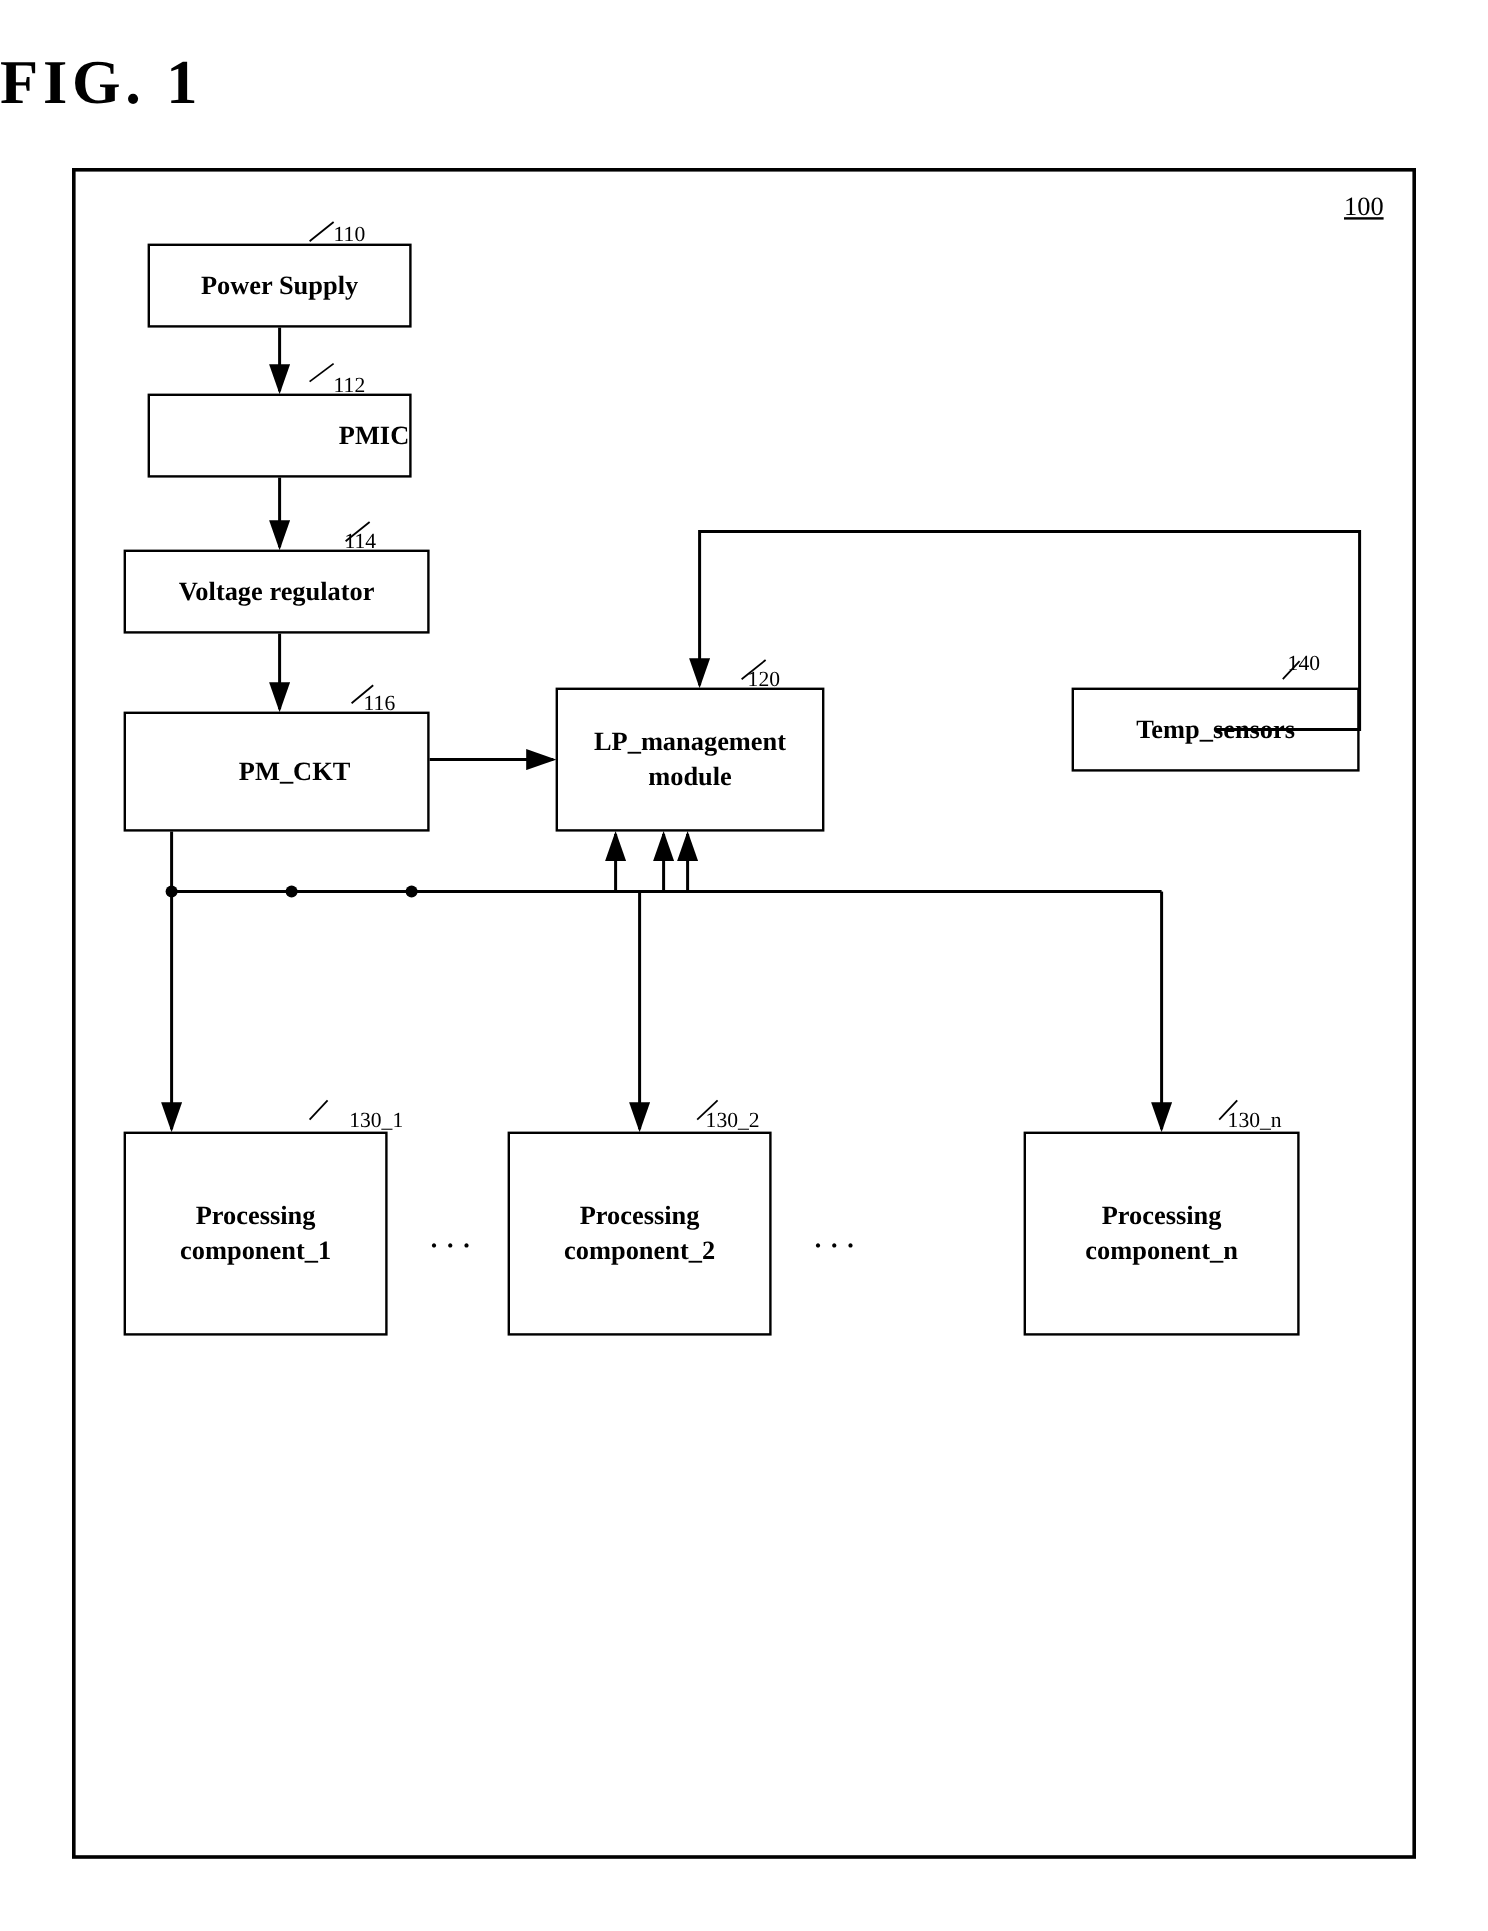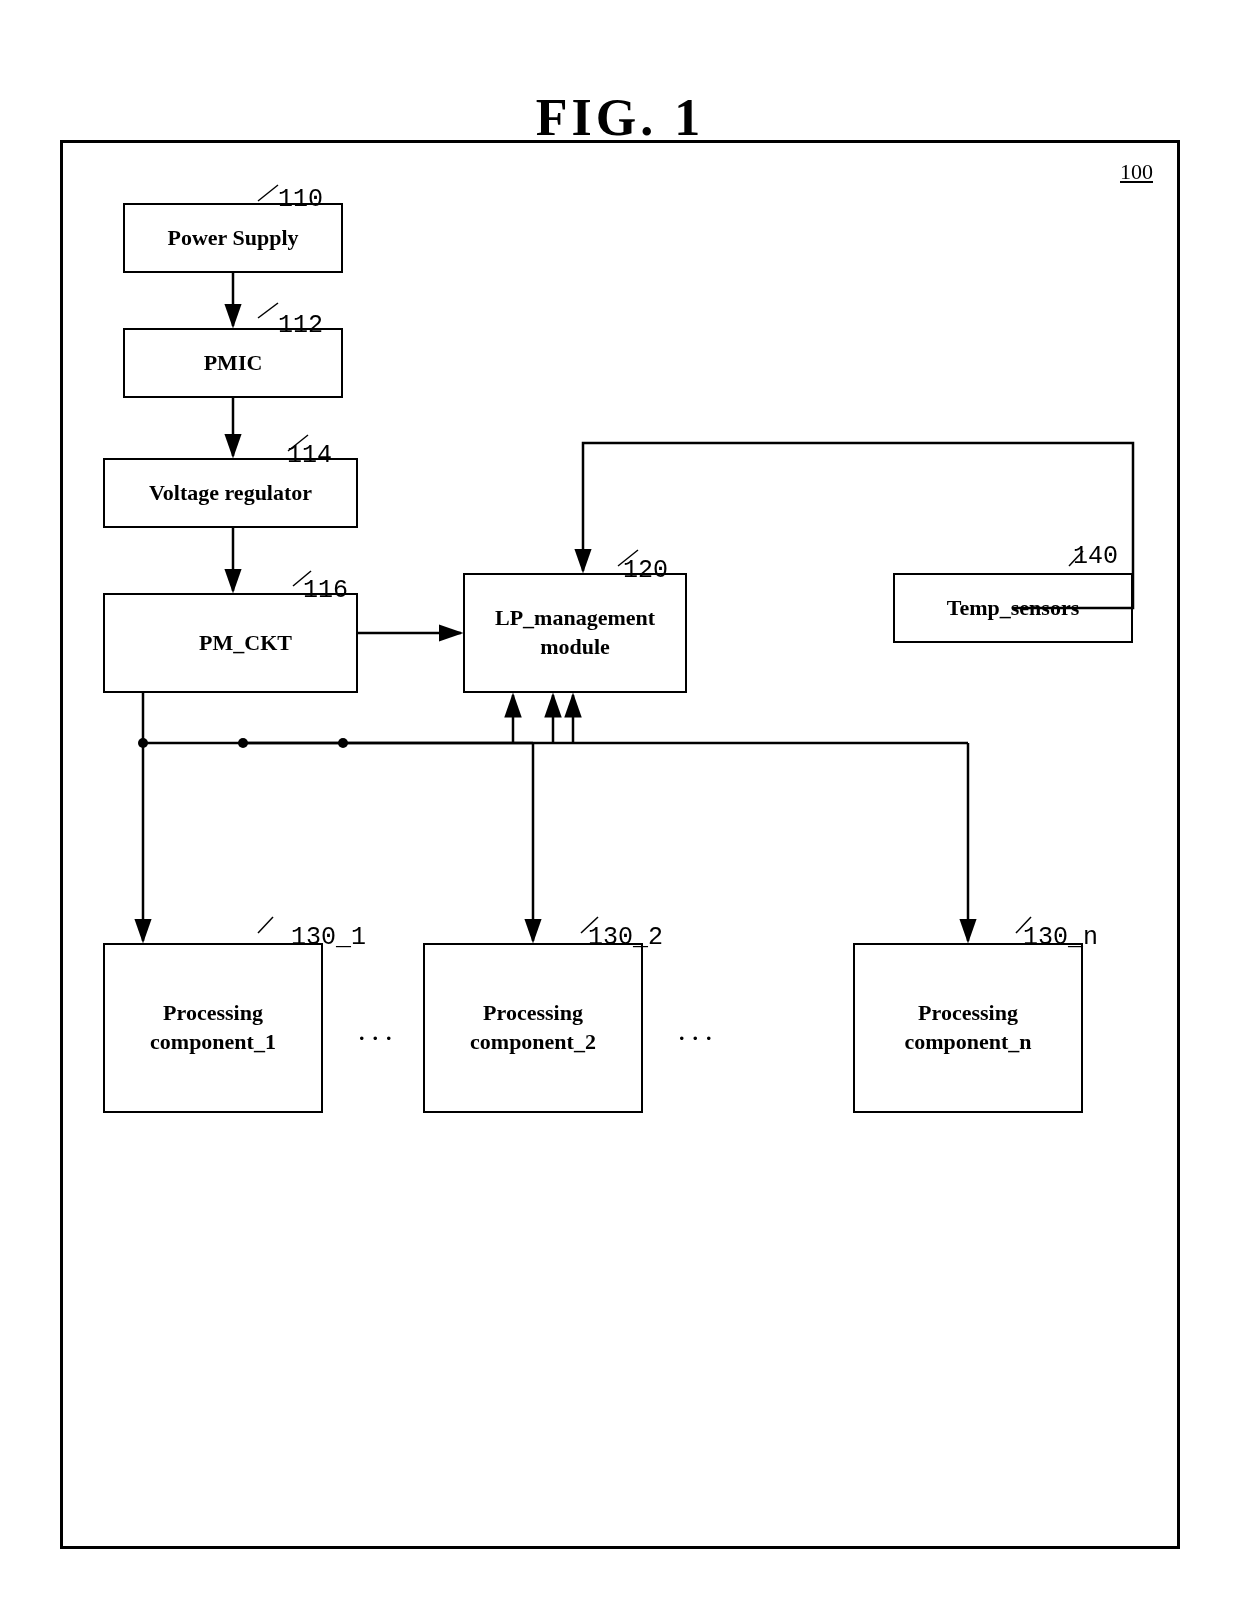--- a/index.html
+++ b/index.html
@@ -6,27 +6,26 @@
     body {
       background: #fff;
       font-family: 'Times New Roman', Times, serif;
       width: 1240px;
       height: 1609px;
       overflow: hidden;
       position: relative;
     }
 
     .page-title {
-      text-align: center;
+      text-align: left;
       font-size: 52px;
       font-weight: bold;
       letter-spacing: 4px;
       padding-top: 40px;
       padding-bottom: 30px;
-      margin-top: 48px;
     }
 
     .diagram-outer {
       position: absolute;
       top: 140px;
       left: 60px;
       right: 60px;
       bottom: 60px;
       border: 3px solid #000;
     }
@@ -60,20 +59,21 @@
       width: 220px;
       height: 70px;
     }
 
     
     .box-pmic {
       left: 60px;
       top: 185px;
       width: 220px;
       height: 70px;
+      justify-content: flex-end;
     }
 
     
     .box-vreg {
       left: 40px;
       top: 315px;
       width: 255px;
       height: 70px;
     }
 
@@ -132,22 +132,21 @@
       top: 0; left: 0;
       width: 100%;
       height: 100%;
       overflow: visible;
       pointer-events: none;
     }
 
     
     .ref-label {
       position: absolute;
-      font-size: 25px;
-      font-family: Liberation Mono, monospace;
+      font-size: 18px;
     }
 
     
     .dots {
       position: absolute;
       font-size: 30px;
       letter-spacing: 6px;
     }
   </style>
 </head>

